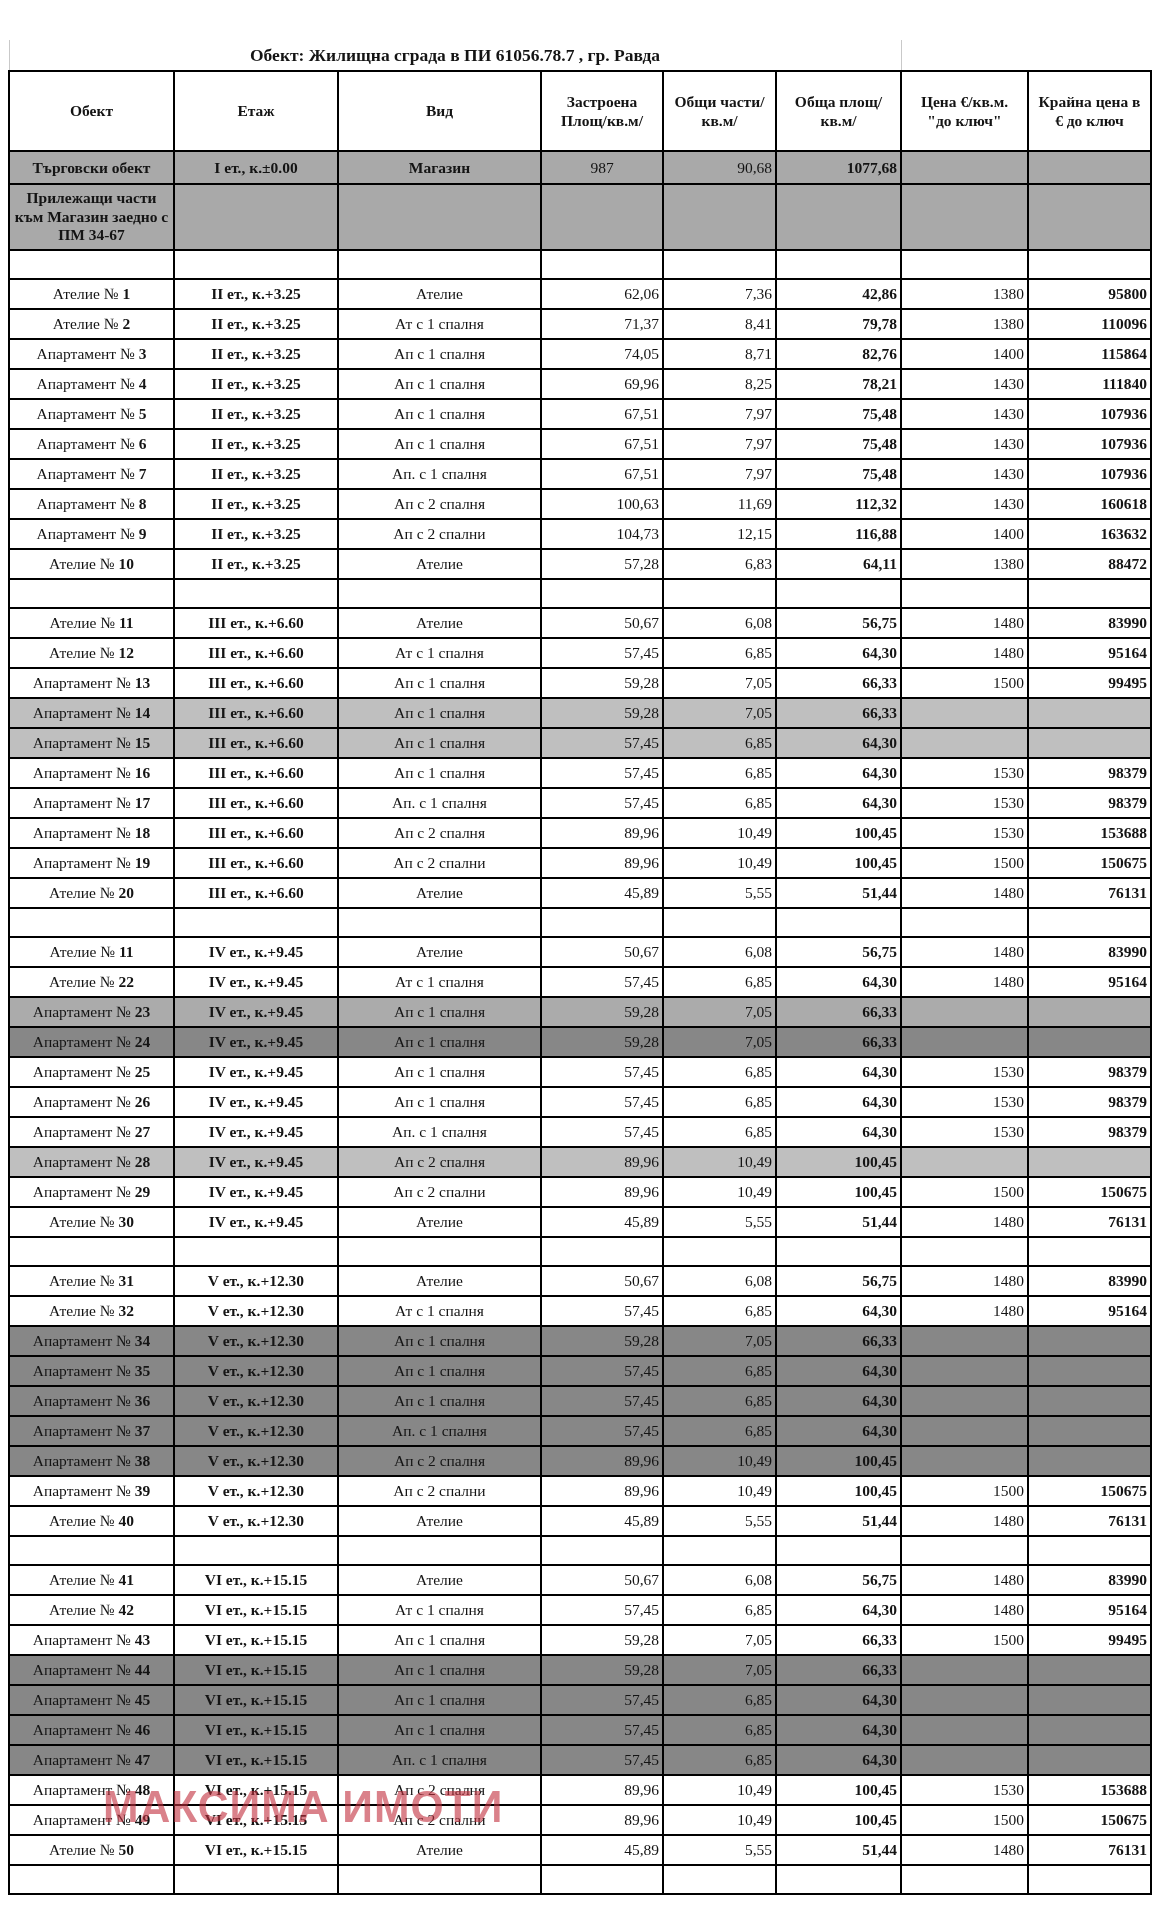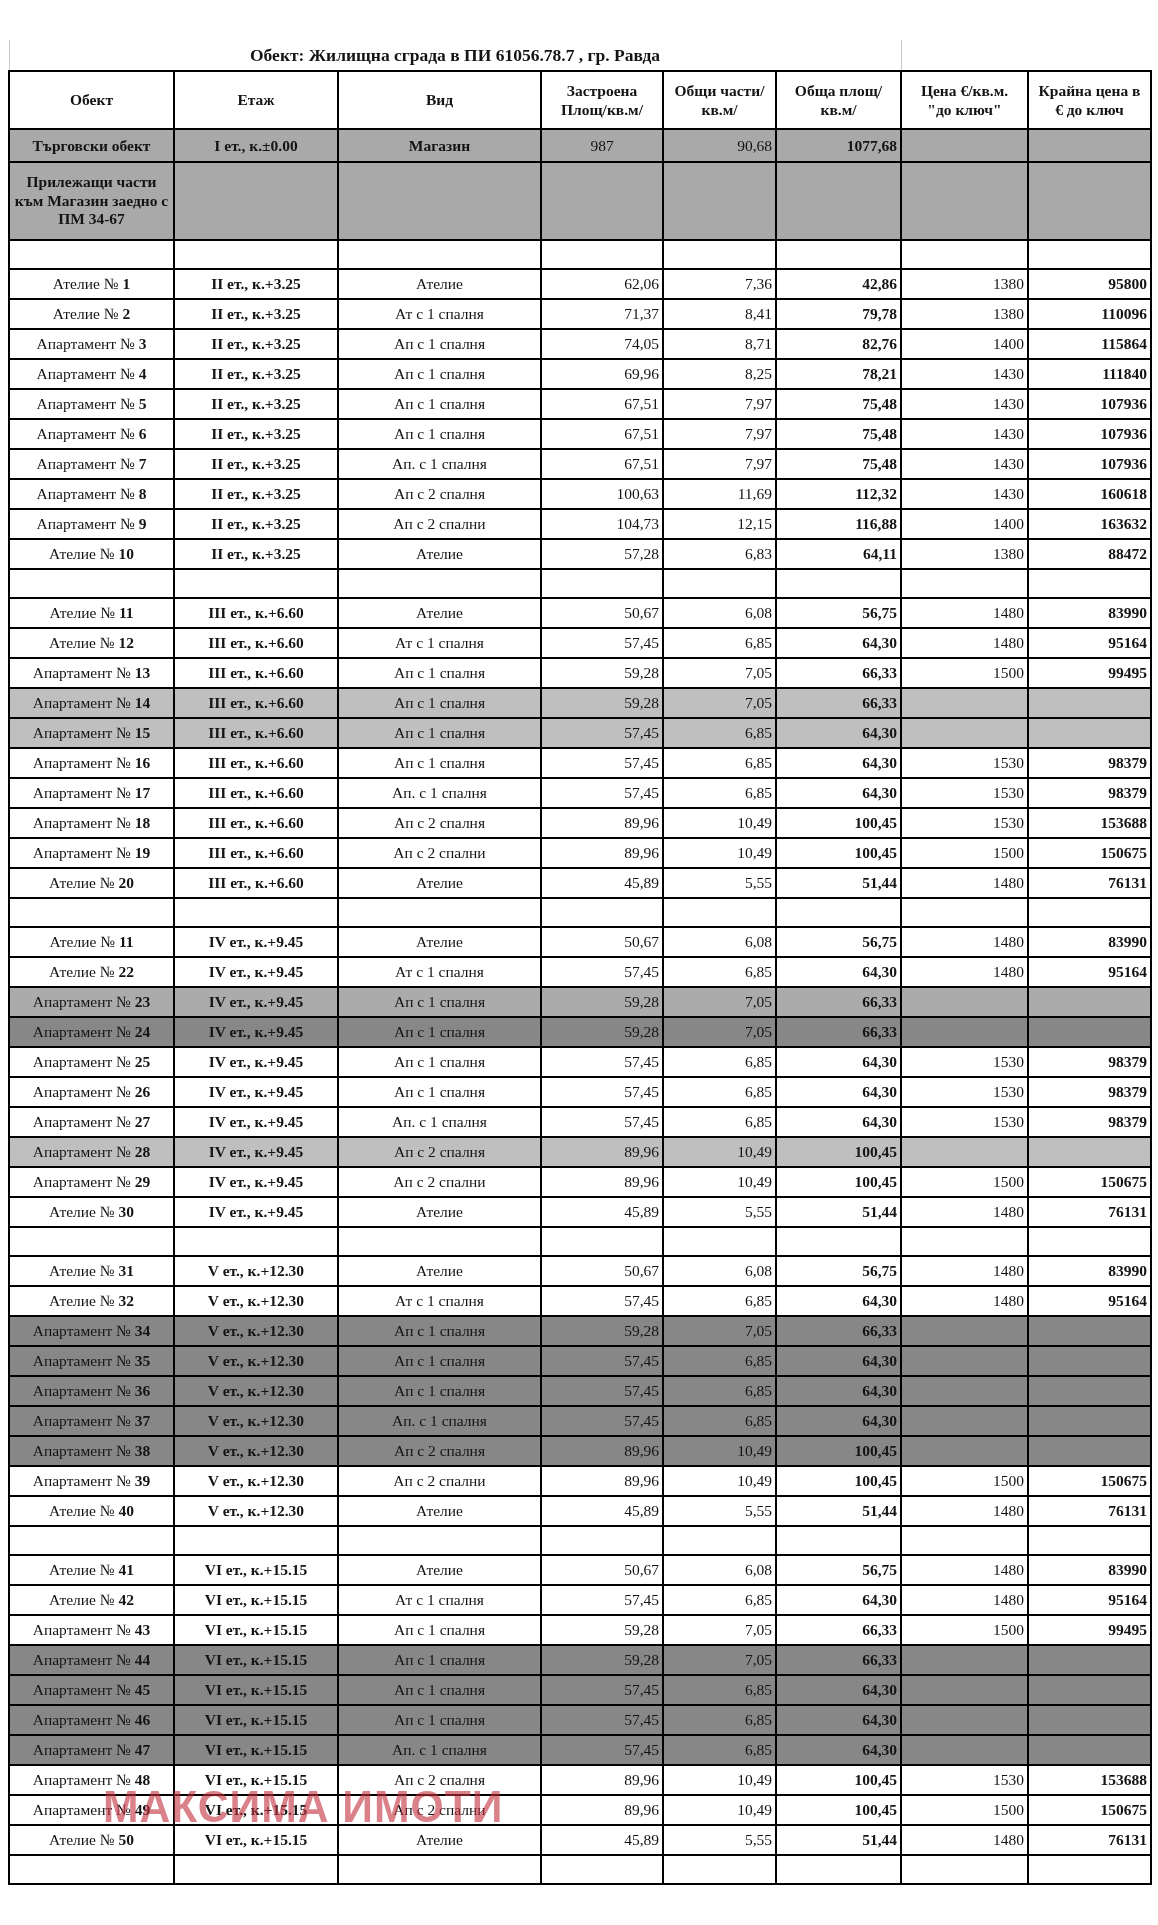--- a/index.html
+++ b/index.html
@@ -36,28 +36,28 @@
   .gb{border-bottom:1px solid #c9c9c9;}
   td.title-cell{
     border:none;
     border-left:1px solid #c9c9c9;
     border-right:1px solid #c9c9c9;
     font-weight:bold;
     font-size:17.5px;
     text-align:center;
     white-space:nowrap;
   }
-  tr.r-header{height:58px;}
+  tr.r-header{height:80px;}
   tr.r-header td{
     font-weight:bold;
     white-space:pre-line;
     line-height:1.25;
   }
   tr.h-com{height:33px;}
-  tr.h-adj{height:78px;}
+  tr.h-adj{height:66px;}
   tr.sep{height:29px;}
   tr.data{height:30px;}
   td.wrapcell{white-space:pre-line;line-height:1.2;}
   .num{text-align:right;}
   .b{font-weight:bold;}
   tr.s-head td{background:var(--shade-head);}
   tr.s-light td{background:var(--shade-light);}
   tr.s-mid td{background:var(--shade-mid);}
   tr.s-dark td{background:var(--shade-dark);}
   .watermark{

